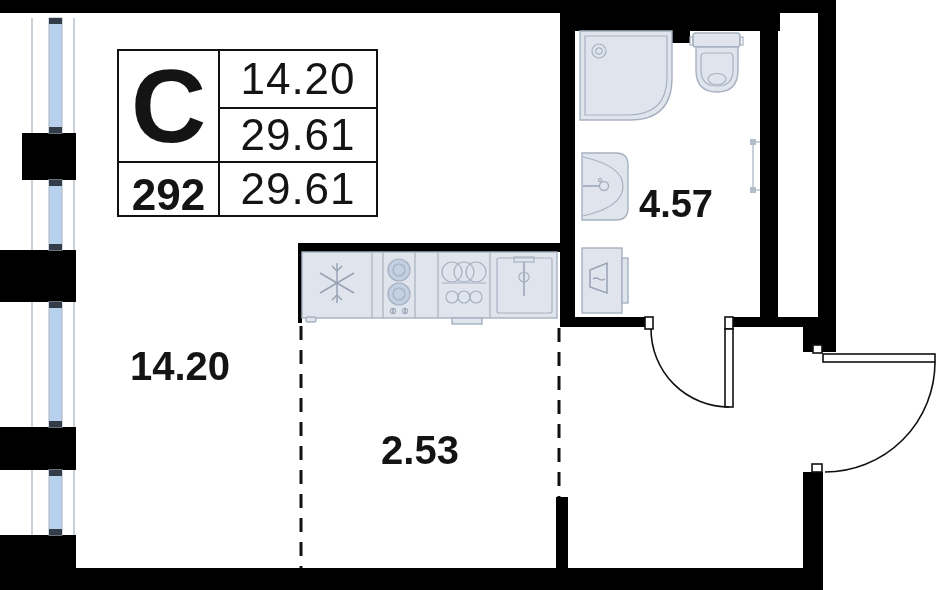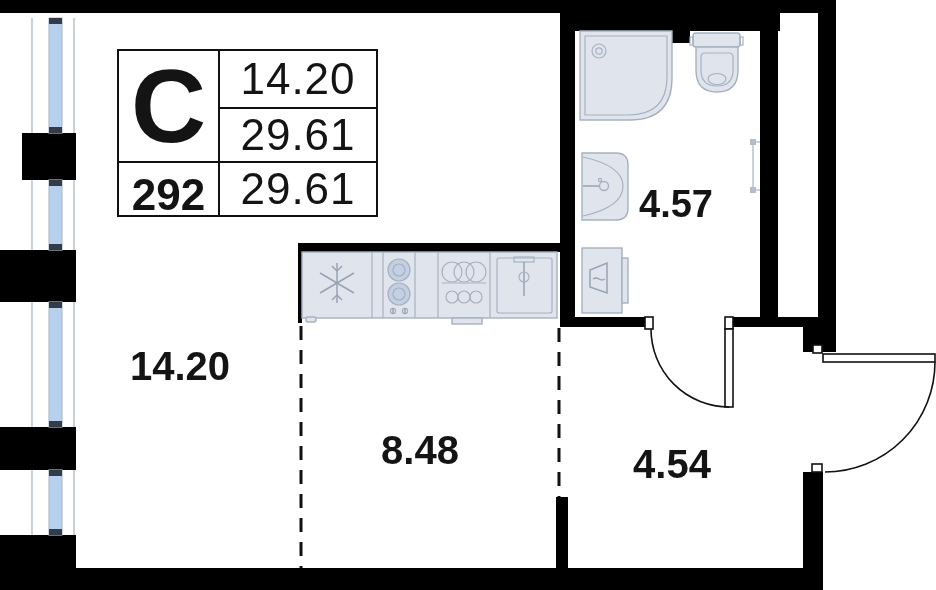--- a/index.html
+++ b/index.html
@@ -192,23 +192,22 @@
       <path class="arc" d="M 651 329 A 78 78 0 0 0 729 407"></path>
 
       <rect class="leaf" x="813" y="345" width="9" height="8"></rect>
       <rect class="leaf" x="812" y="464" width="10" height="8"></rect>
       <rect class="leaf" x="823" y="354" width="112" height="8"></rect>
       <path class="arc" d="M 935 362 A 110 110 0 0 1 825 472"></path>
     </g>
   </svg>
 
   <div class="room-label" style="left:180px;top:366px;">14.20</div>
-  <div class="room-label" style="left:420px;top:450px;">8.48</div>
+  <div class="room-label" style="left:420px;top:450px;">2.53</div>
   <div class="room-label small" style="left:676px;top:204px;">4.57</div>
-  <div class="room-label" style="left:672px;top:464px;">4.54</div>
 
   <div class="unit-card">
     <div class="vdiv"></div>
     <div class="hdiv-right"></div>
     <div class="hdiv-full"></div>
     <div class="cell type-cell">С</div>
     <div class="cell val-1">14.20</div>
     <div class="cell val-2">29.61</div>
     <div class="cell num-cell">292</div>
     <div class="cell val-3">29.61</div>

